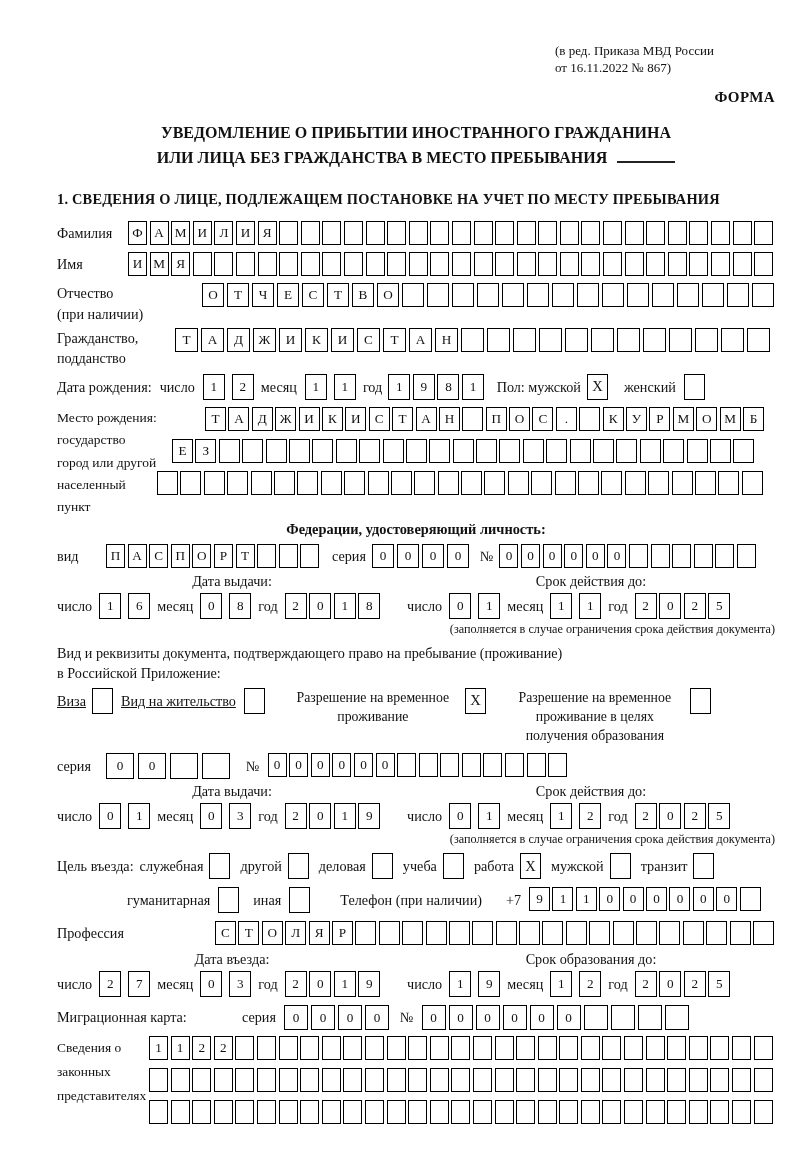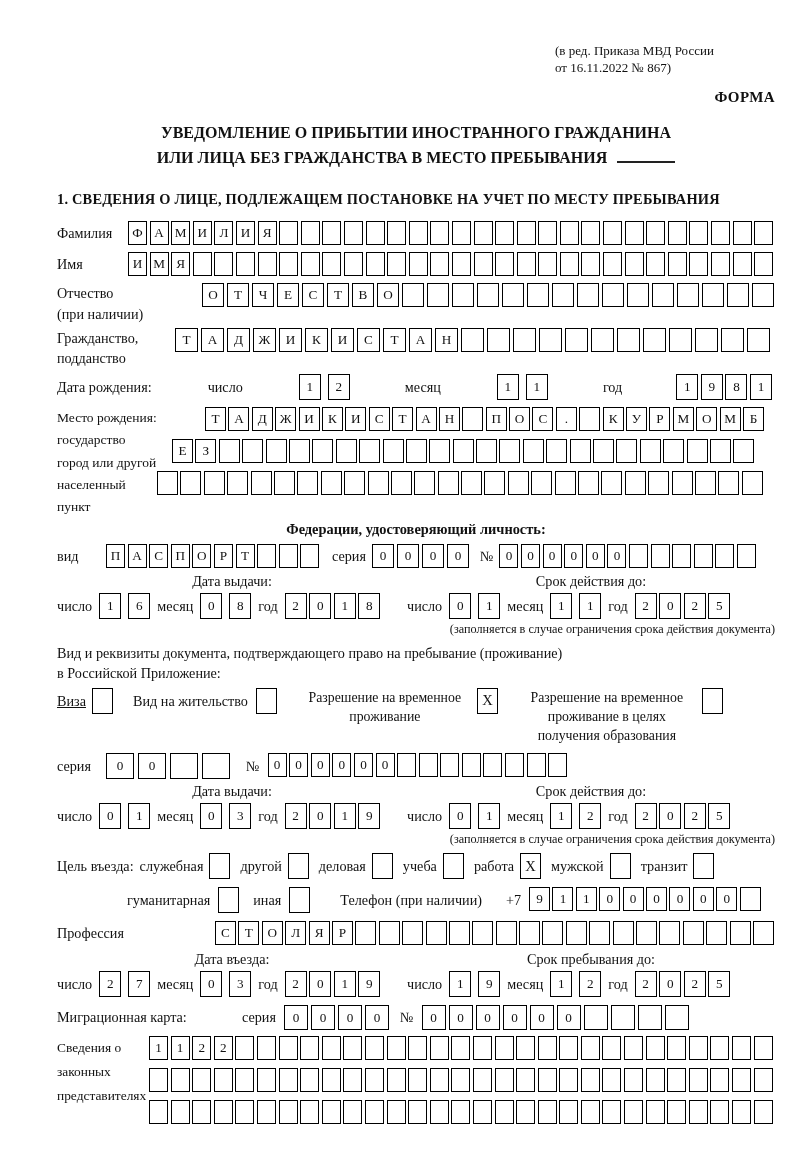--- a/index.html
+++ b/index.html
@@ -223,21 +223,21 @@
         <span class="cell"></span>
         <span class="cell"></span>
         <span class="cell"></span>
         <span class="cell"></span>
         <span class="cell"></span>
         <span class="cell"></span>
         <span class="cell"></span>
       </span>
   </div>
 
-  <div class="frow" style="margin-bottom:7px;gap:48px;">
+  <div class="frow" style="margin-bottom:7px;">
     <span class="lbl mr8" style="line-height:26px;">Дата рождения:</span>
     <span class="lbl mr8" style="line-height:26px;">число</span>
     <span class="cells dcells">
         <span class="cell">1</span>
         <span class="cell">2</span>
       </span>
     <span class="lbl mr8" style="line-height:26px;">месяц</span>
     <span class="cells dcells">
         <span class="cell">1</span>
         <span class="cell">1</span>
@@ -436,21 +436,21 @@
   <div class="footnote">(заполняется в случае ограничения срока действия документа)</div>
 
   <div class="intro" style="margin-top:6px;">
     <div>Вид и реквизиты документа, подтверждающего право на пребывание (проживание)</div>
     <div>в Российской Приложение:</div>
   </div>
 
   <div class="permits">
     <span class="lbl mr6" style="line-height:26px;text-decoration:underline;">Виза</span>
     <span class="box"></span>
-    <span class="lbl mr8" style="line-height:26px;margin-left:20px;">Вид на жительство</span>
+    <span class="lbl mr8" style="line-height:26px;margin-left:8px;text-decoration:underline;">Вид на жительство</span>
     <span class="box"></span>
     <span class="permit-text" style="width:172px;margin-left:22px;">Разрешение на временное проживание</span>
     <span class="box ml6">X</span>
     <span class="permit-text" style="width:178px;margin-left:20px;">Разрешение на временное проживание в целях получения образования</span>
     <span class="box ml6"></span>
   </div>
 
   <div class="frow" style="margin-bottom:4px;">
     <span class="lbl lw49" style="line-height:26px;">серия</span>
     <span class="cells w28">
@@ -612,21 +612,21 @@
         <span class="lbl">год</span>
         <span class="cells ycells">
             <span class="cell">2</span>
             <span class="cell">0</span>
             <span class="cell">1</span>
             <span class="cell">9</span>
           </span>
       </div>
     </div>
     <div class="col-r">
-      <div class="col-head">Срок пребывания до:</div>
+      <div class="col-head">Срок образования до:</div>
       <div class="date-line">
         <span class="lbl">число</span>
         <span class="cells dcells">
             <span class="cell">1</span>
             <span class="cell">9</span>
           </span>
         <span class="lbl">месяц</span>
         <span class="cells dcells">
             <span class="cell">1</span>
             <span class="cell">2</span>

